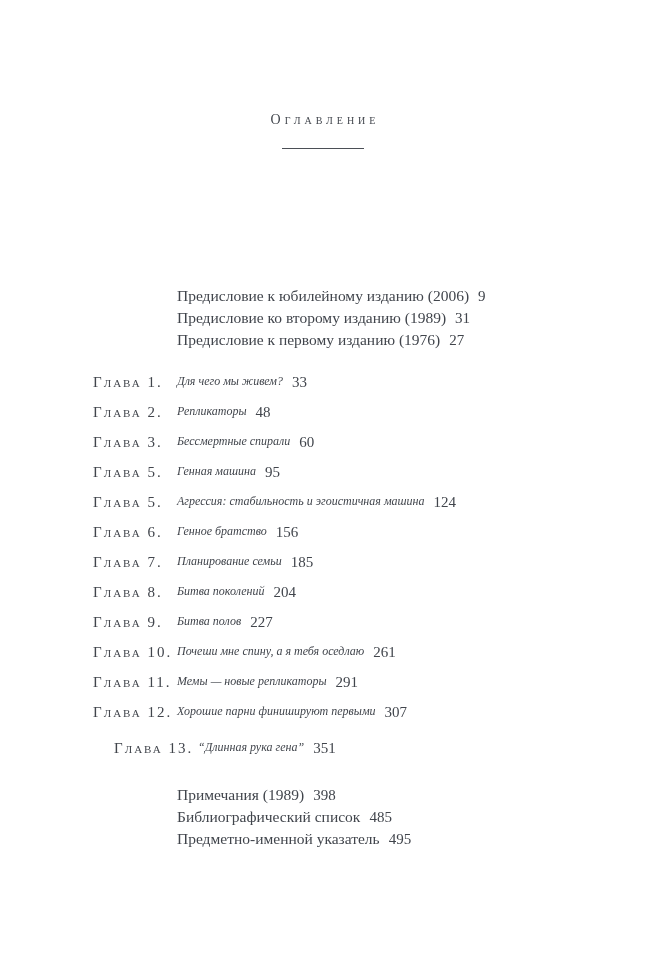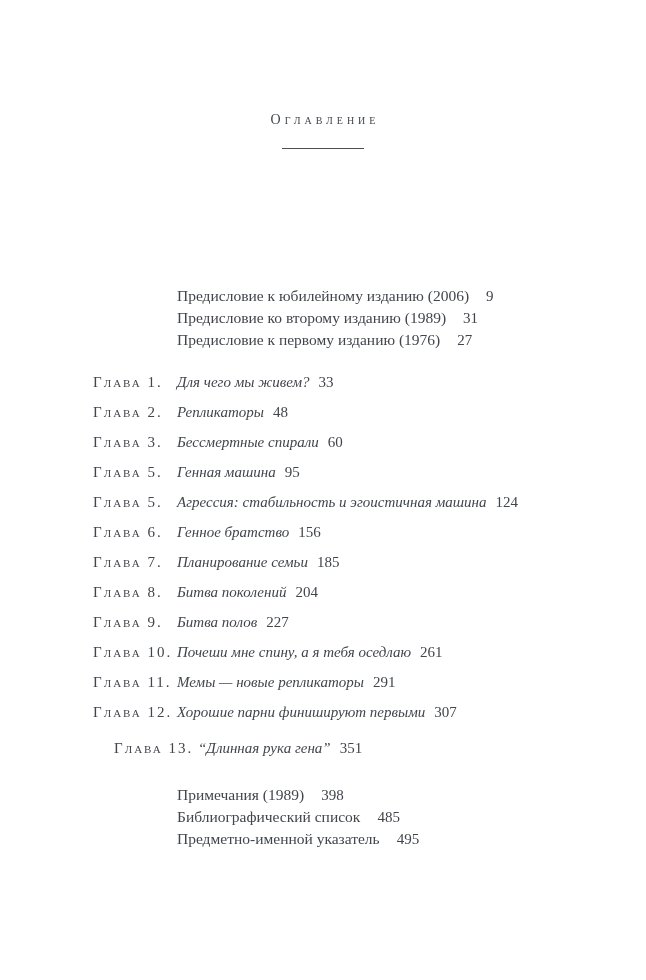--- a/index.html
+++ b/index.html
@@ -56,21 +56,20 @@
     position: absolute;
     top: 784px;
     left: 177px;
     font-size: 15.5px;
     line-height: 22px;
   }
   .row {
     display: flex;
     align-items: baseline;
     white-space: nowrap;
-    gap: 8px;
   }
   .chapter-row {
     height: 30px;
     display: flex;
     align-items: flex-start;
     white-space: nowrap;
   }
   .chapter-row.last {
     margin-top: 6px;
     margin-left: 21px;
@@ -78,21 +77,21 @@
   .chapter-label {
     flex: none;
     width: 84px;
     font-variant: small-caps;
     letter-spacing: 2px;
     font-size: 15px;
     color: var(--ink, #41454c);
   }
   .chapter-title {
     font-style: italic;
-    font-size: 15px;
+    font-size: 12px;
     color: var(--ink, #41454c);
   }
   .pgnum {
     margin-left: 9px;
     font-size: 15px;
     color: var(--ink, #41454c);
   }
 </style>
 </head>
 <body>

